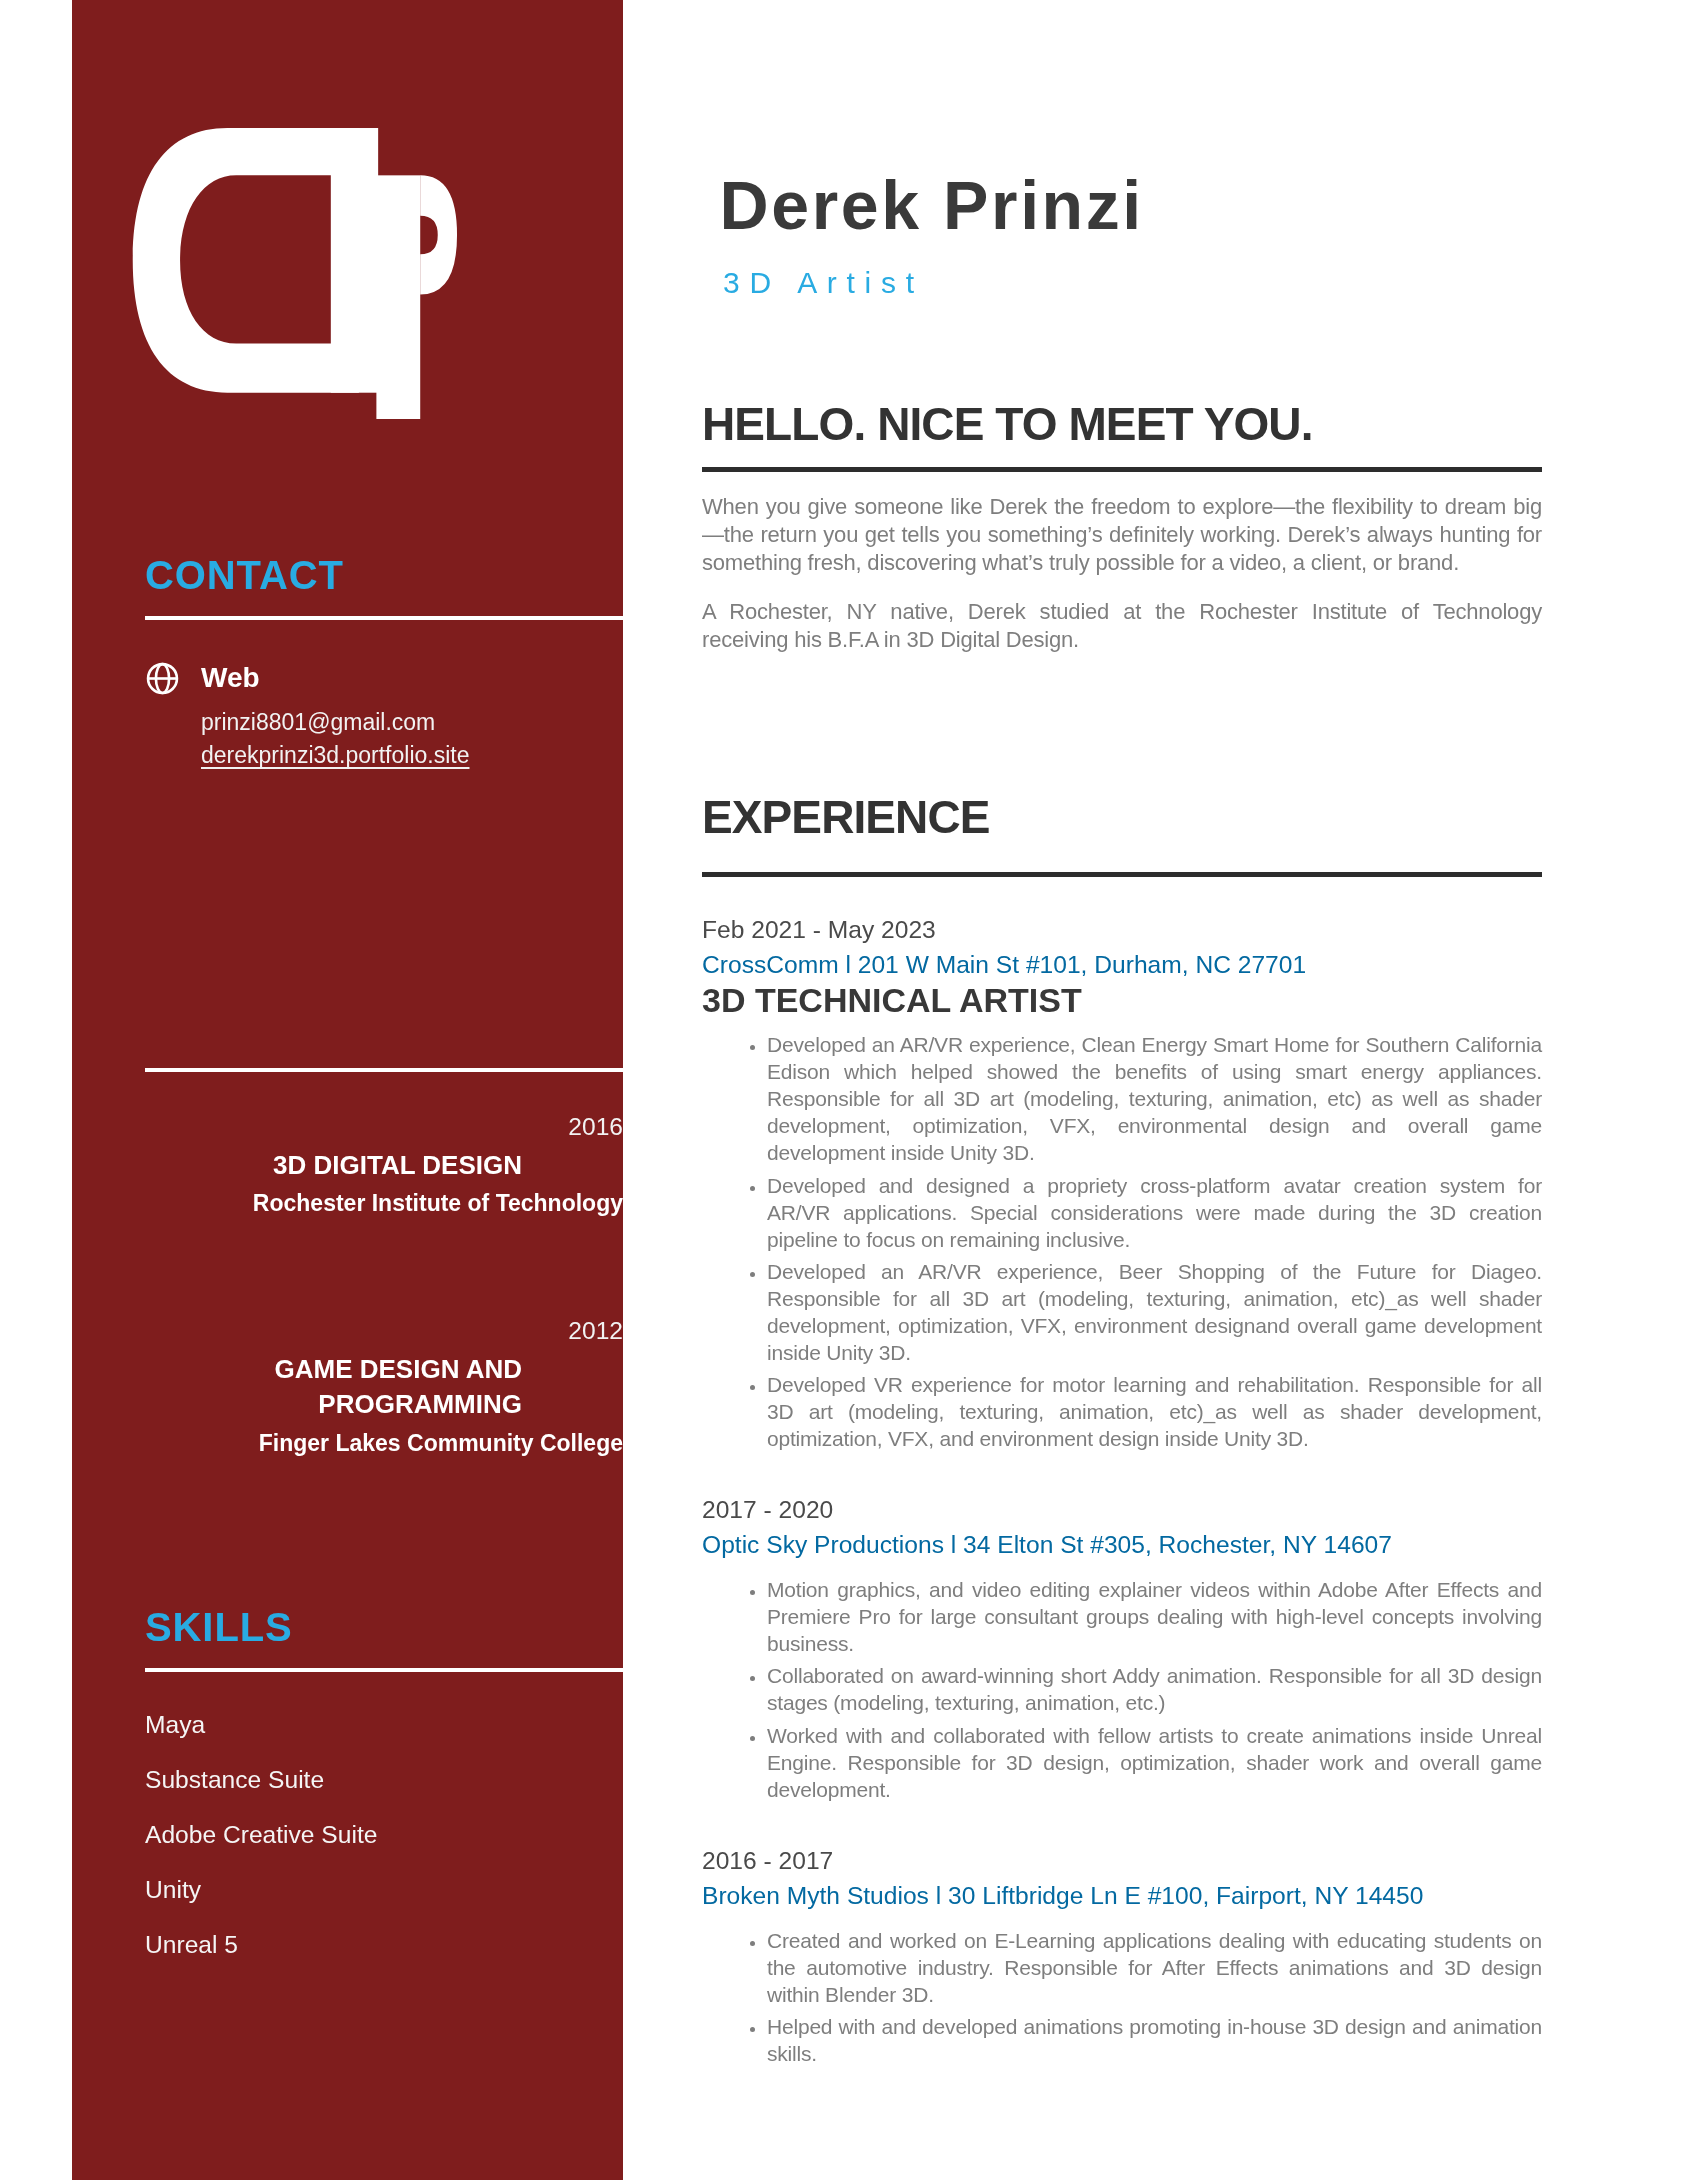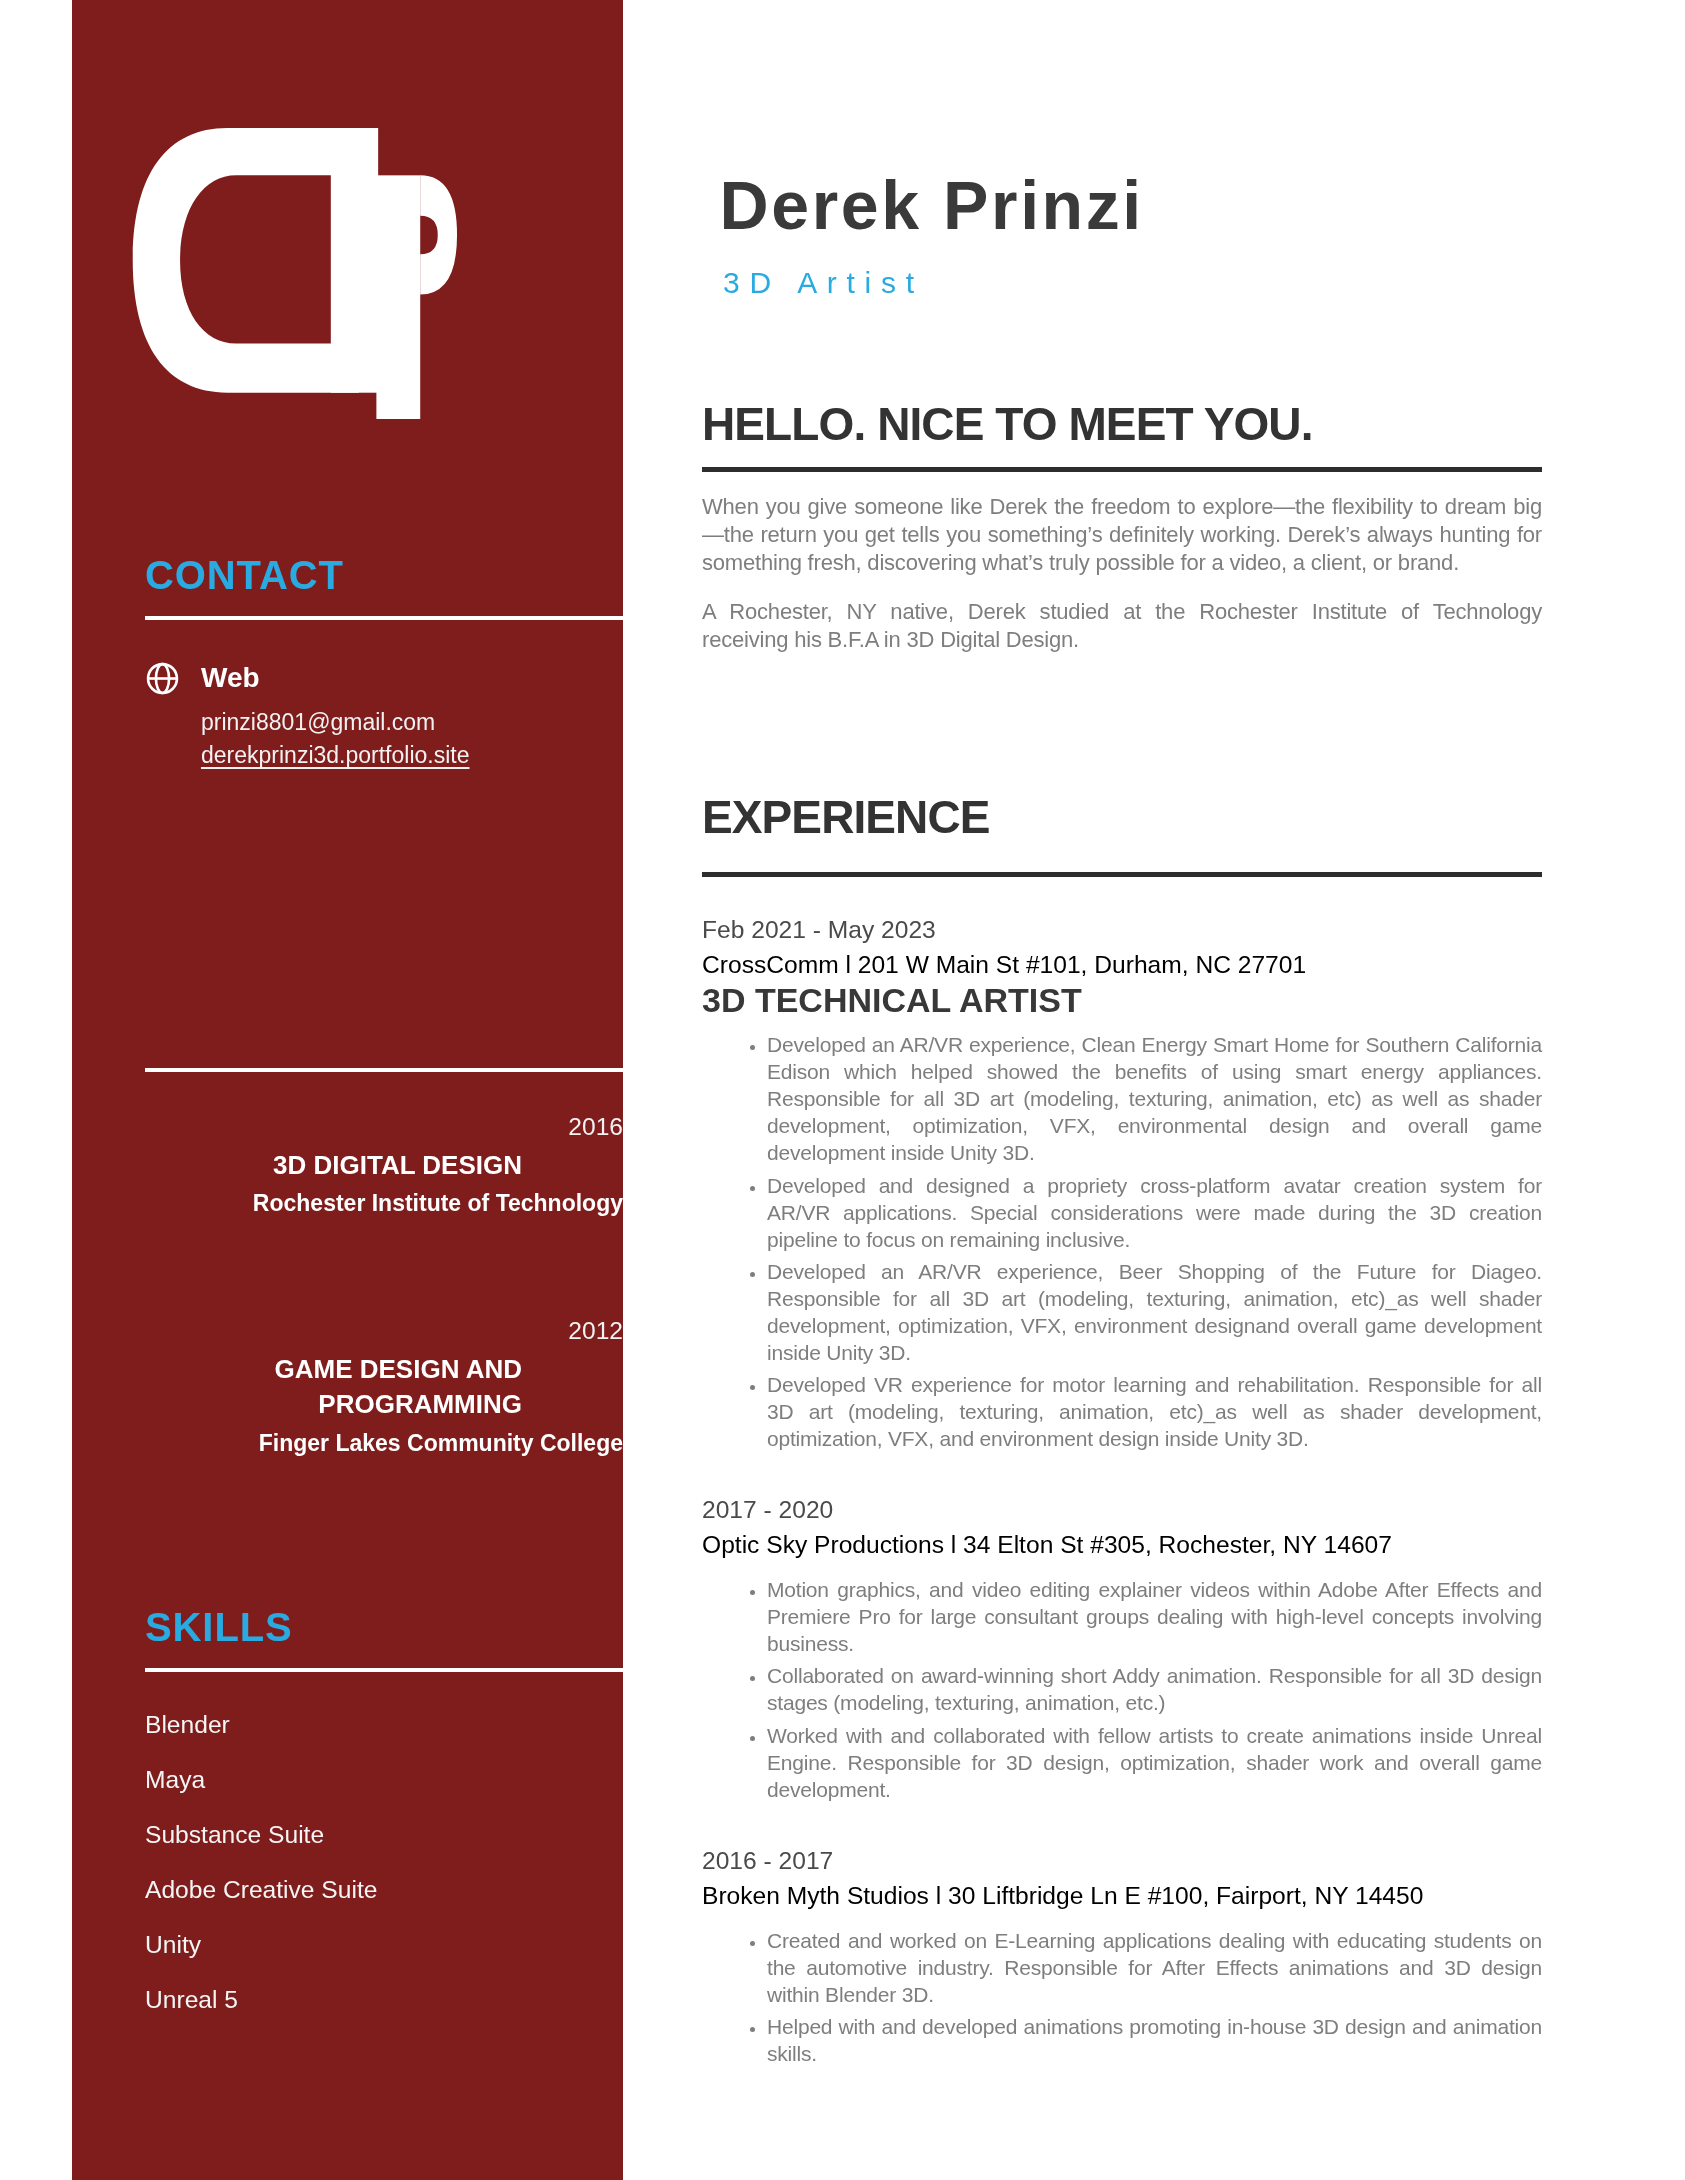--- a/index.html
+++ b/index.html
@@ -37,21 +37,21 @@
   .subtitle { position:absolute; top:263px; left:21px; font-size:30px; letter-spacing:9.7px; color:#29abe2; line-height:39px; white-space:nowrap; }
   .about-sec { position:absolute; top:397px; left:0; width:840px; }
   .main-heading { font-size:46px; font-weight:800; letter-spacing:-0.9px; color:#333333; line-height:54px; white-space:nowrap; }
   .main-rule { height:5.3px; background:#2d2d2d; margin-top:16px; width:100%; }
   .about-sec p { font-size:22px; line-height:28px; letter-spacing:-0.2px; color:#7e7e7e; text-align:justify; margin-top:21px; }
   .exp-sec { position:absolute; top:790px; left:0; width:840px; }
   .exp-rule { margin-top:28px; }
   .jobs { margin-top:35px; }
   .job + .job { margin-top:40px; }
   .job-dates { font-size:24.6px; color:#4a4a4a; line-height:35px; }
-  .job-company { font-size:24.6px; color:#000000; line-height:35px; }
+  .job-company { font-size:24.6px; color:#0369a1; line-height:35px; }
   .job-title { font-size:34px; font-weight:800; color:#383838; line-height:33px; margin-top:2px; }
   .job-bullets { margin-top:14px; padding-left:65px; }
   .job-bullets li { font-size:21px; line-height:27px; letter-spacing:-0.2px; color:#7e7e7e; text-align:justify; margin-bottom:5.3px; }
   .job-bullets li::marker { color:#7e7e7e; font-size:0.85em; }
 </style>
 </head>
 <body>
 
 <div class="page">
 
@@ -98,21 +98,20 @@
         <div class="edu-year">2012</div>
         <div class="edu-degree">GAME DESIGN AND PROGRAMMING</div>
         <div class="edu-school">Finger Lakes Community College</div>
       </div>
     </section>
 
     <section class="side-block skills-block">
       <h3 class="side-heading">SKILLS</h3>
       <div class="side-rule"></div>
       <ul class="skills-list">
-        <li>Blender</li>
         <li>Maya</li>
         <li>Substance Suite</li>
         <li>Adobe Creative Suite</li>
         <li>Unity</li>
         <li>Unreal 5</li>
       </ul>
     </section>
   </aside>
 
   <main class="main">

